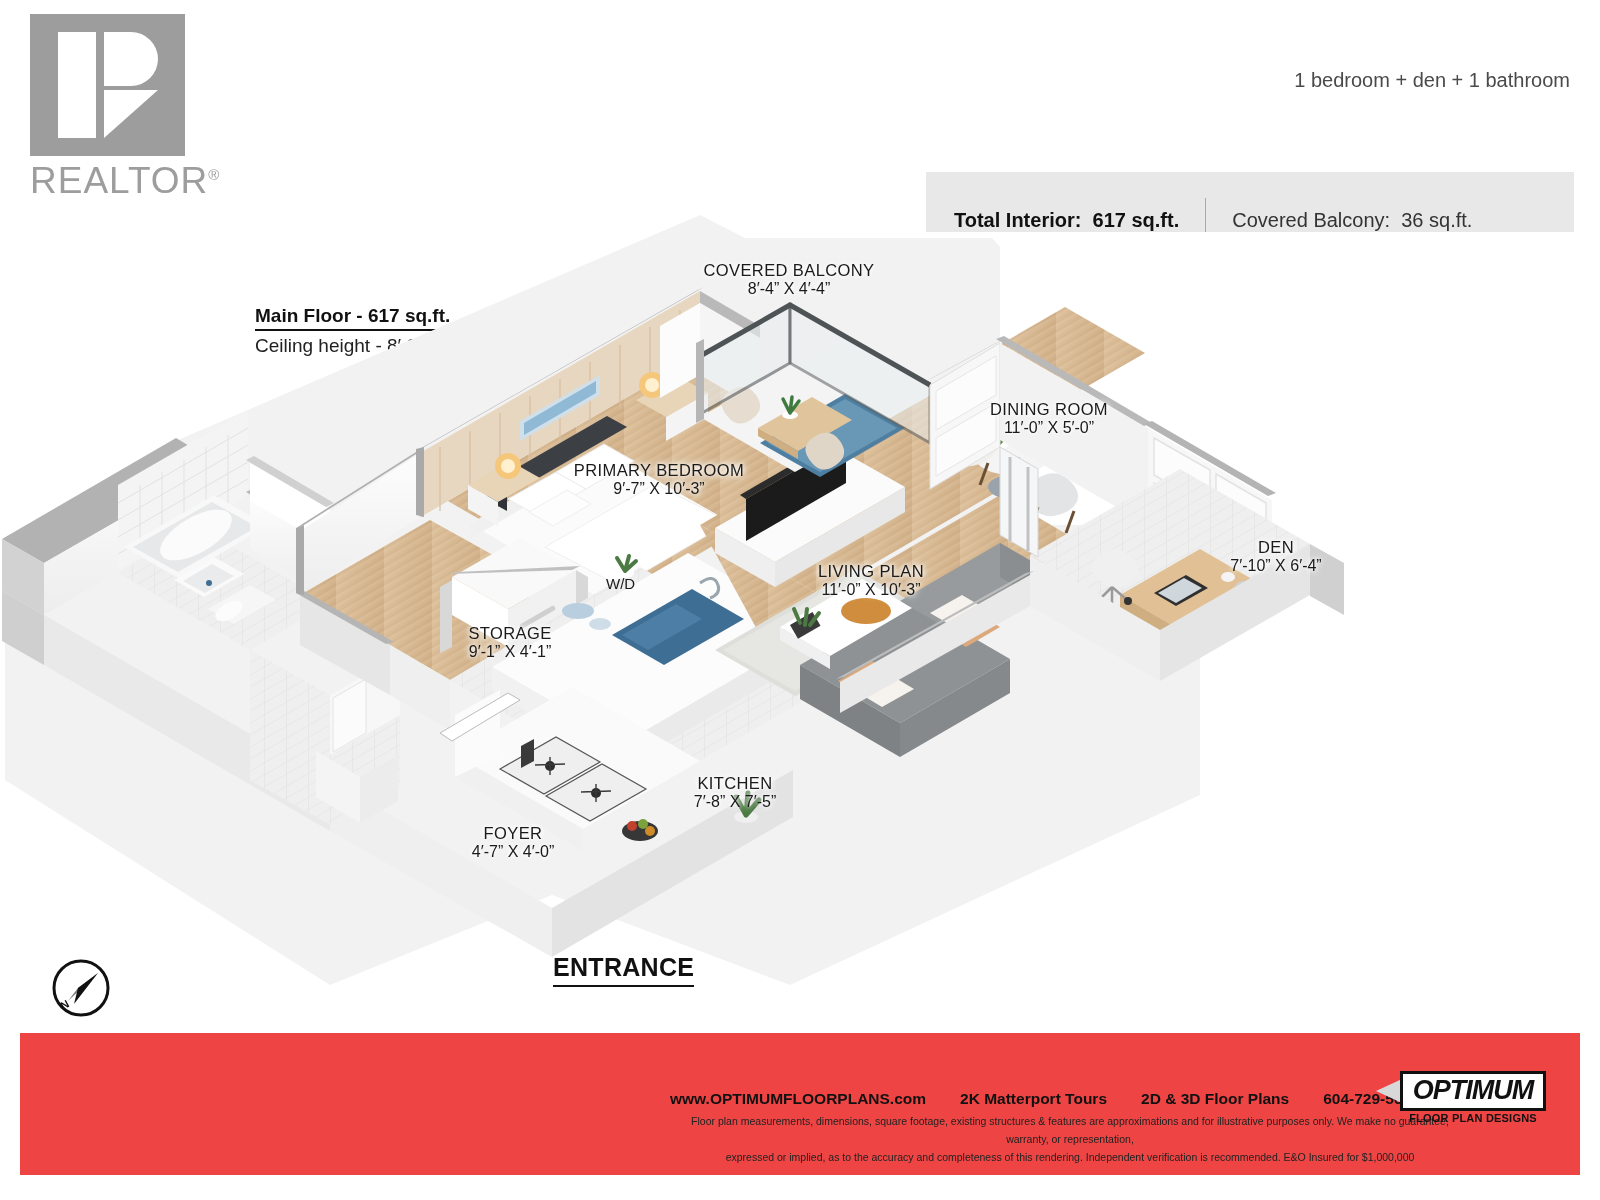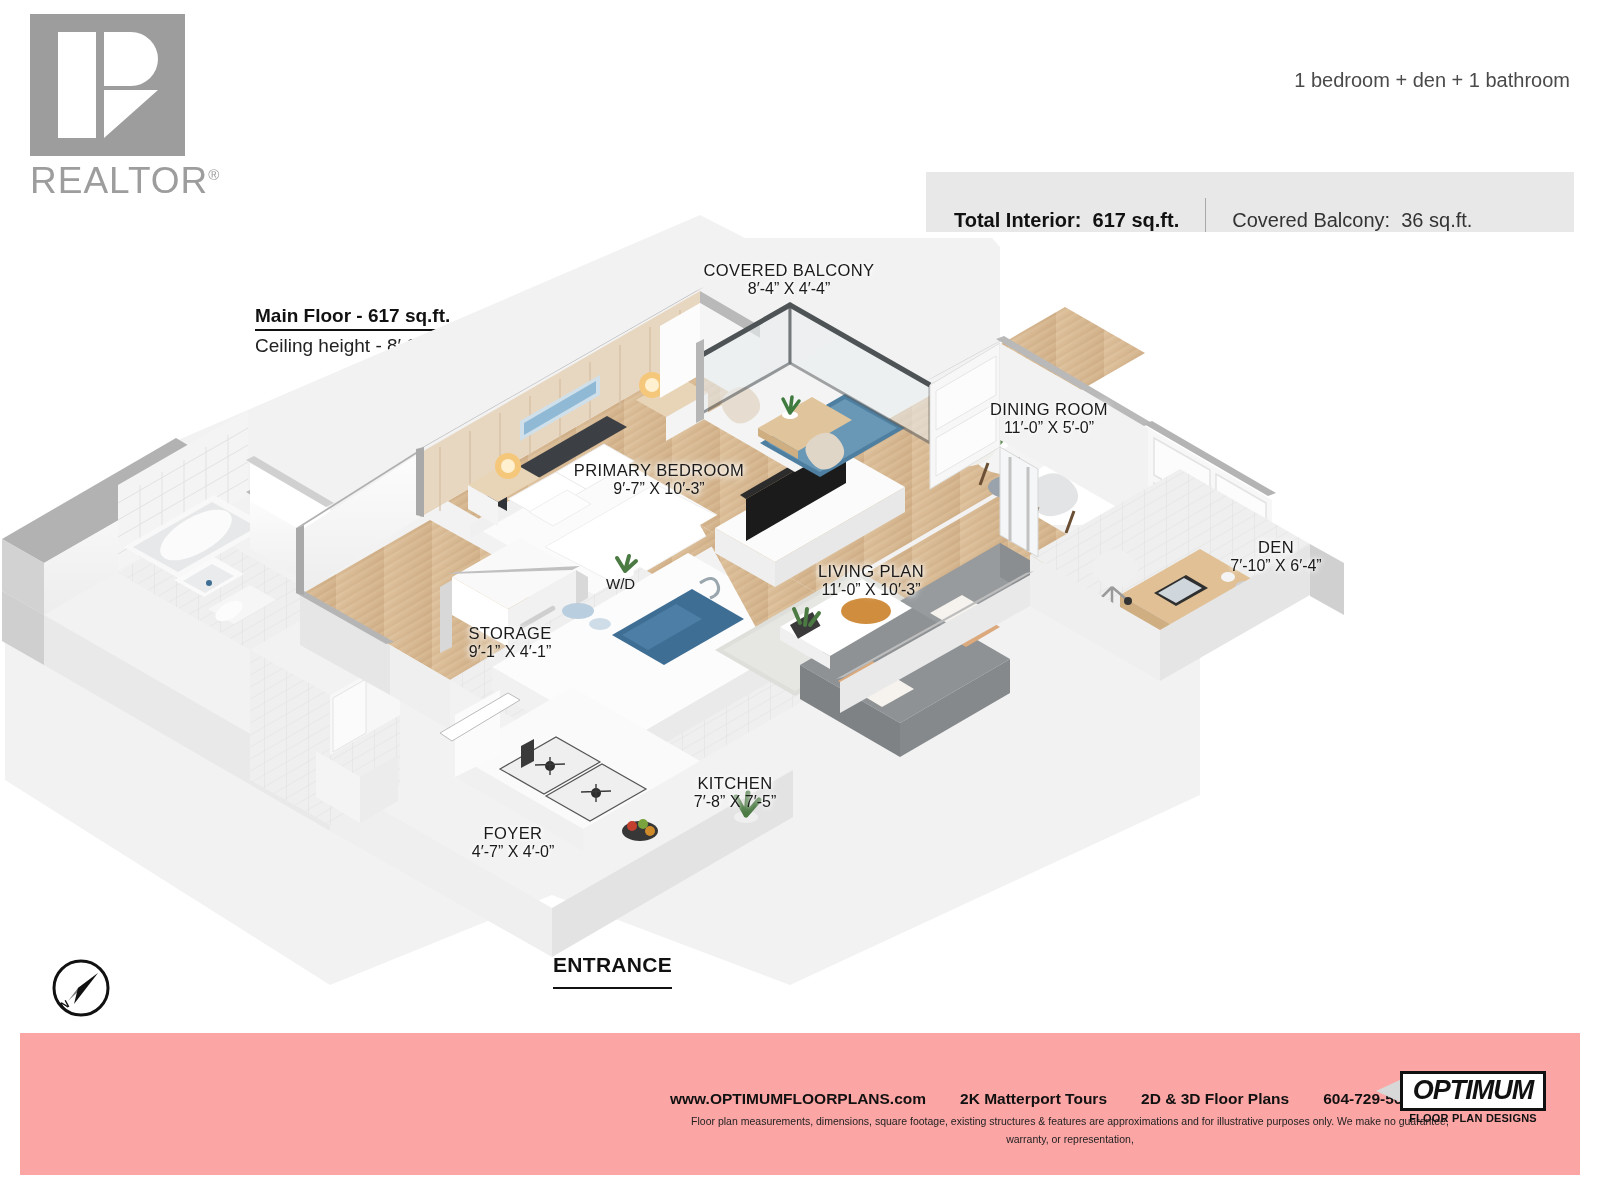--- a/index.html
+++ b/index.html
@@ -38,27 +38,27 @@
   .floor-note .l1 { font-size:19px; font-weight:bold; color:#111; border-bottom:2px solid #111;
                     display:inline-block; padding-bottom:2px; }
   .floor-note .l2 { font-size:19px; color:#222; margin-top:4px; }
 
   .room-label { position:absolute; text-align:center; color:#1a1a1a; line-height:1.18;
                 text-shadow:0 0 4px #fff, 0 0 7px #fff, 0 0 10px #fff; pointer-events:none;}
   .room-label .rn { font-size:16.5px; letter-spacing:0.4px; }
   .room-label .rd { font-size:16px; }
   .wd-label { position:absolute; font-size:15px; color:#1a1a1a; }
 
-  .entrance { position:absolute; left:553px; top:953px; font-size:21px; font-weight:bold;
-              color:#111; border-bottom:2.5px solid #111; padding-bottom:10px; letter-spacing:0.3px;}
+  .entrance { position:absolute; left:553px; top:953px; font-size:25px; font-weight:bold;
+              color:#111; border-bottom:2.5px solid #111; padding-bottom:3px; letter-spacing:0.3px;}
 
   .compass { position:absolute; left:50px; top:957px; width:62px; height:62px; }
 
   
-  .footer { position:absolute; left:20px; top:1033px; width:1560px; height:142px; background:#fca5a5; }
+  .footer { position:absolute; left:20px; top:1033px; width:1560px; height:142px; background:#ef4444; }
   .foot-links { position:absolute; left:650px; top:57px; display:flex; align-items:baseline; }
   .foot-links span { font-size:15.5px; font-weight:bold; color:#111; margin-right:34px; white-space:nowrap;}
   .foot-disc { position:absolute; left:650px; top:80px; width:800px; font-size:10.5px; color:#222;
                line-height:1.7; text-align:center; }
   .optimum { position:absolute; left:1352px; top:36px; width:180px; height:58px; }
   .opt-box { position:absolute; left:28px; top:2px; width:146px; height:40px; border:3px solid #111; background:#fff;}
   .opt-word { position:absolute; left:32px; top:4px; width:138px; text-align:center;
               font-size:27px; font-weight:bold; letter-spacing:-1px; color:#111; line-height:34px;font-style:italic; }
   .opt-sub { position:absolute; left:28px; top:43px; width:146px; text-align:center;
              font-size:11px; font-weight:bold; letter-spacing:0.2px; color:#111; }
@@ -496,20 +496,21 @@
 
   <div class="footer">
     <div class="foot-links">
       <span>www.OPTIMUMFLOORPLANS.com</span>
       <span>2K Matterport Tours</span>
       <span>2D &amp; 3D Floor Plans</span>
       <span>604-729-5033</span>
     </div>
     <div class="foot-disc">
       <div>Floor plan measurements, dimensions, square footage, existing structures &amp; features are approximations and for illustrative purposes only. We make no guarantee, warranty, or representation,</div>
+      <div>expressed or implied, as to the accuracy and completeness of this rendering. Independent verification is recommended. E&amp;O Insured for $1,000,000</div>
     </div>
     <div class="optimum">
       <div class="opt-flag"></div>
       <div class="opt-box"></div>
       <div class="opt-word">OPTIMUM</div>
       <div class="opt-sub">FLOOR PLAN DESIGNS</div>
     </div>
   </div>
 
 </div>

